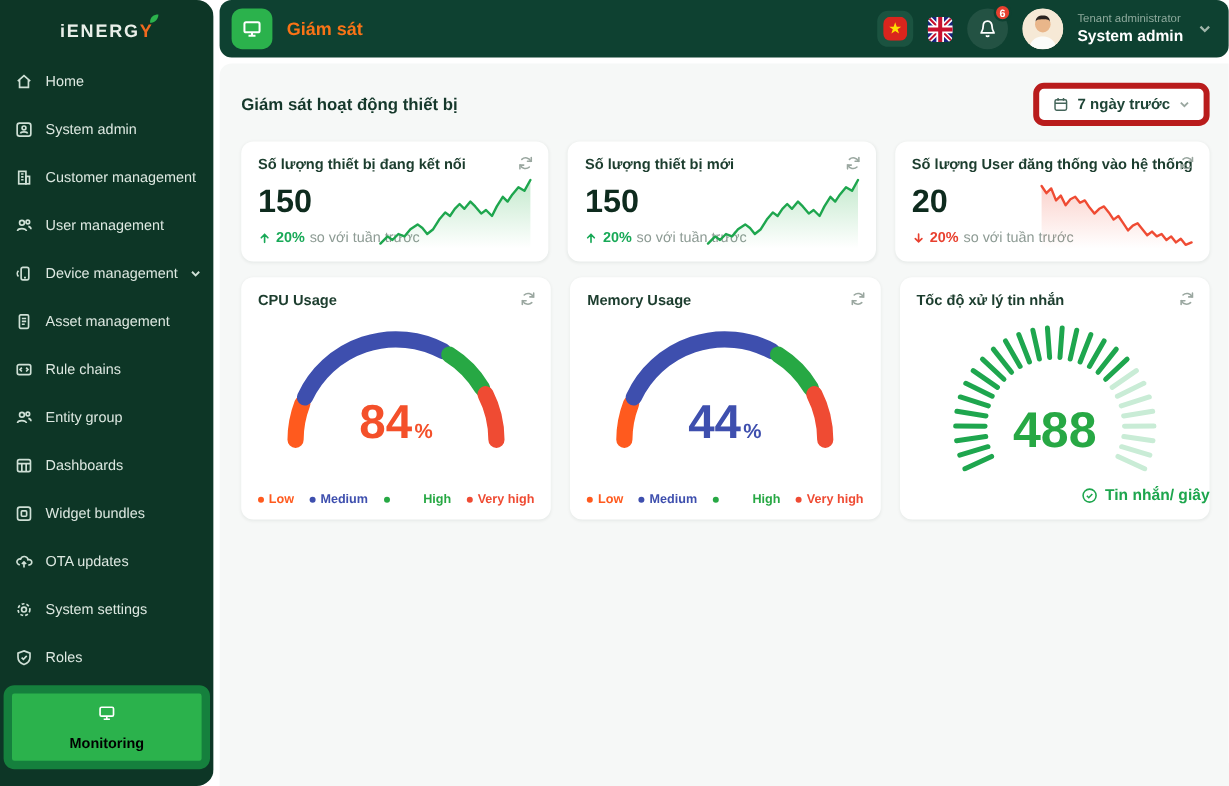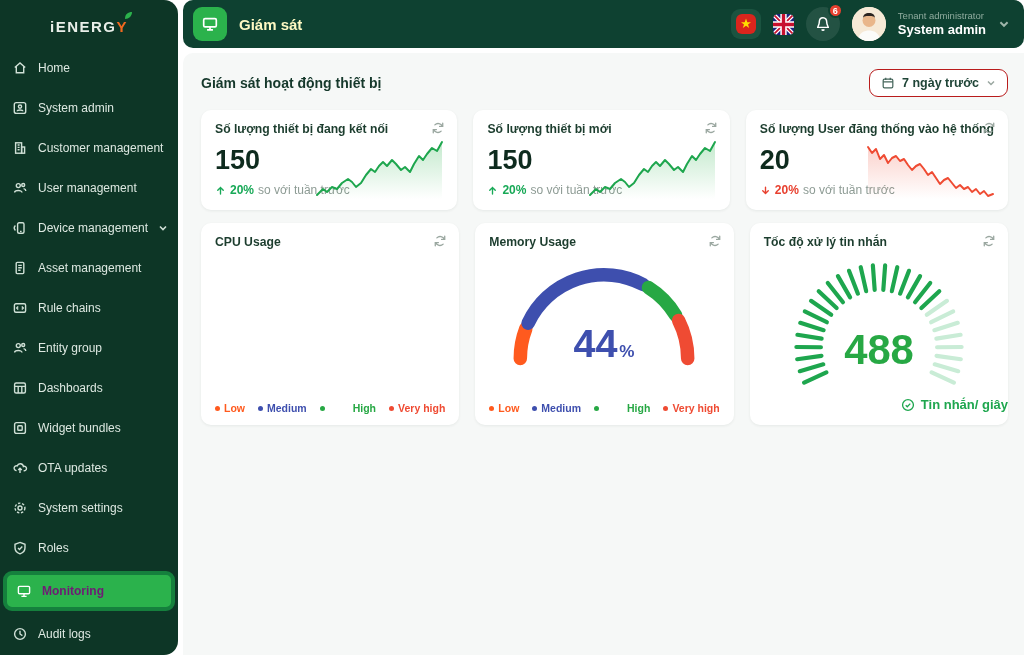--- a/index.html
+++ b/index.html
@@ -19,52 +19,52 @@
   .logo .y { color:#f0691f; position:relative; }
   .logo .leaf { position:absolute; margin:-7px 0 0 -4px; }
   .nav { display:flex; flex-direction:column; gap:6px; margin-top:6px; }
   .nav-item {
     display:flex; align-items:center; gap:10px;
     color:#dde8e1; font-size:12px; padding:9px 9px;
     border-radius:9px; cursor:pointer; white-space:nowrap;
   }
   .nav-item .ni { width:16px; height:16px; flex:0 0 16px; display:flex; }
   .nav-item svg { stroke:#cfe0d6; }
-  .nav-item.active { background:#2bb24c; border:4px solid #15803d; color:#701a75; font-weight:bold; padding:8px 9px; }
+  .nav-item.active { background:#2bb24c; border:7px solid #15803d; color:#000000; font-weight:bold; padding:8px 9px;flex-direction:column; }
   .nav-item.active svg { stroke:#ffffff; }
   .nav-item .nav-caret { margin-left:auto; display:flex; }
   
   .main { flex:1; display:flex; flex-direction:column; padding-left:5px; background:#ffffff; }
   .topbar {
     height:48px; min-height:48px; background:#0e4131; border-radius:10px;
     display:flex; align-items:center; padding:0 14px 0 10px; gap:12px;
   }
   .title-badge { width:34px; height:34px; border-radius:9px; background:#2bb24c; display:flex; align-items:center; justify-content:center; }
-  .topbar-title { color:#fef9c3; font-size:15px; font-weight:bold; }
+  .topbar-title { color:#f97316; font-size:15px; font-weight:bold; }
   .topbar-right { margin-left:auto; display:flex; align-items:center; gap:12px; }
   .flag-tile { width:30px; height:30px; border-radius:9px; background:#1b5340; display:flex; align-items:center; justify-content:center; cursor:pointer; }
   .uk-flag { display:flex; cursor:pointer; }
   .bell-btn { position:relative; width:34px; height:34px; border-radius:50%; background:rgba(255,255,255,0.09); display:flex; align-items:center; justify-content:center; cursor:pointer; }
   .bell-badge {
     position:absolute; top:-4px; right:-3px; min-width:15px; height:15px; border-radius:8px;
     background:#e8402f; color:#fff; font-size:9px; font-weight:bold;
     display:flex; align-items:center; justify-content:center; border:2px solid #0e4131; padding:0 2px;
   }
   .avatar { width:34px; height:34px; border-radius:50%; overflow:hidden; background:#f3e3cd; cursor:pointer; }
   .user-meta { display:flex; flex-direction:column; line-height:1.25; cursor:pointer; }
   .user-role { font-size:9.5px; color:#8fab9e; }
   .user-name { font-size:13px; color:#ffffff; font-weight:bold; }
   .content {
     flex:1; background:#f6f8f7; margin-top:5px; border-radius:10px 0 0 0;
     padding:16px 16px 0 18px; overflow:hidden;
   }
   .content-head { display:flex; align-items:center; justify-content:space-between; }
   .page-title { font-size:14px; font-weight:bold; color:#15382b; }
   .date-filter {
-    background:#ffffff; border:1px solid #b91c1c; border-radius:9px;
+    background:#ffffff; border:5px solid #b91c1c; border-radius:9px;
     display:flex; align-items:center; gap:7px; padding:6px 11px;
     font-size:12.5px; font-weight:bold; color:#1f4537; cursor:pointer;
   }
   
   .cards-row { display:grid; grid-template-columns:repeat(3,1fr); gap:16px; margin-top:13px; }
   .card {
     background:#ffffff; border-radius:10px; padding:12px 14px;
     position:relative; box-shadow:0 1px 3px rgba(16,42,30,0.07);
   }
   .stat-card { height:100px; }
@@ -414,20 +414,29 @@
 
     <div class="cards-row">
       <div class="card gauge-card">
         <div class="card-title">CPU Usage</div>
         <span class="refresh-btn">
             <svg width="14" height="14" viewBox="0 0 16 16" fill="none" stroke="#9aa7a0" stroke-width="1.5" stroke-linecap="round">
               <path d="M13 6.2 A5.3 5.3 0 0 0 4.4 4.4 M3 9.8 A5.3 5.3 0 0 0 11.6 11.6"></path>
               <path d="M13.4 2.6 V6.2 H9.8 M2.6 13.4 V9.8 H6.2"></path>
             </svg>
           </span>
+        <div class="gauge-wrap">
+          <svg width="198" height="113" viewBox="0 0 220 124">
+            <path d="M 17 112 A 93 93 0 0 1 23.2 78.7" stroke="#ff5a1e" stroke-width="15" fill="none" stroke-linecap="round"></path>
+            <path d="M 25.7 72.7 A 93 93 0 0 1 153.7 29.9" stroke="#3e4fae" stroke-width="15" fill="none" stroke-linecap="round"></path>
+            <path d="M 159.3 33.1 A 93 93 0 0 1 189.7 64.1" stroke="#27a844" stroke-width="15" fill="none" stroke-linecap="round"></path>
+            <path d="M 192.9 69.8 A 93 93 0 0 1 203 112" stroke="#ef4b33" stroke-width="15" fill="none" stroke-linecap="round"></path>
+            <text x="110" y="110" text-anchor="middle" class="gauge-value" fill="#f4502a" font-family="Liberation Sans, sans-serif"><tspan font-size="44">84</tspan><tspan font-size="19" dx="2">%</tspan></text>
+          </svg>
+        </div>
         <div class="gauge-legend">
           <span class="legend-item lg-low">
               <span class="dot"></span>
               <span>Low</span>
             </span>
           <span class="legend-item lg-med">
               <span class="dot"></span>
               <span>Medium</span>
             </span>
           <span class="legend-item lg-high">

